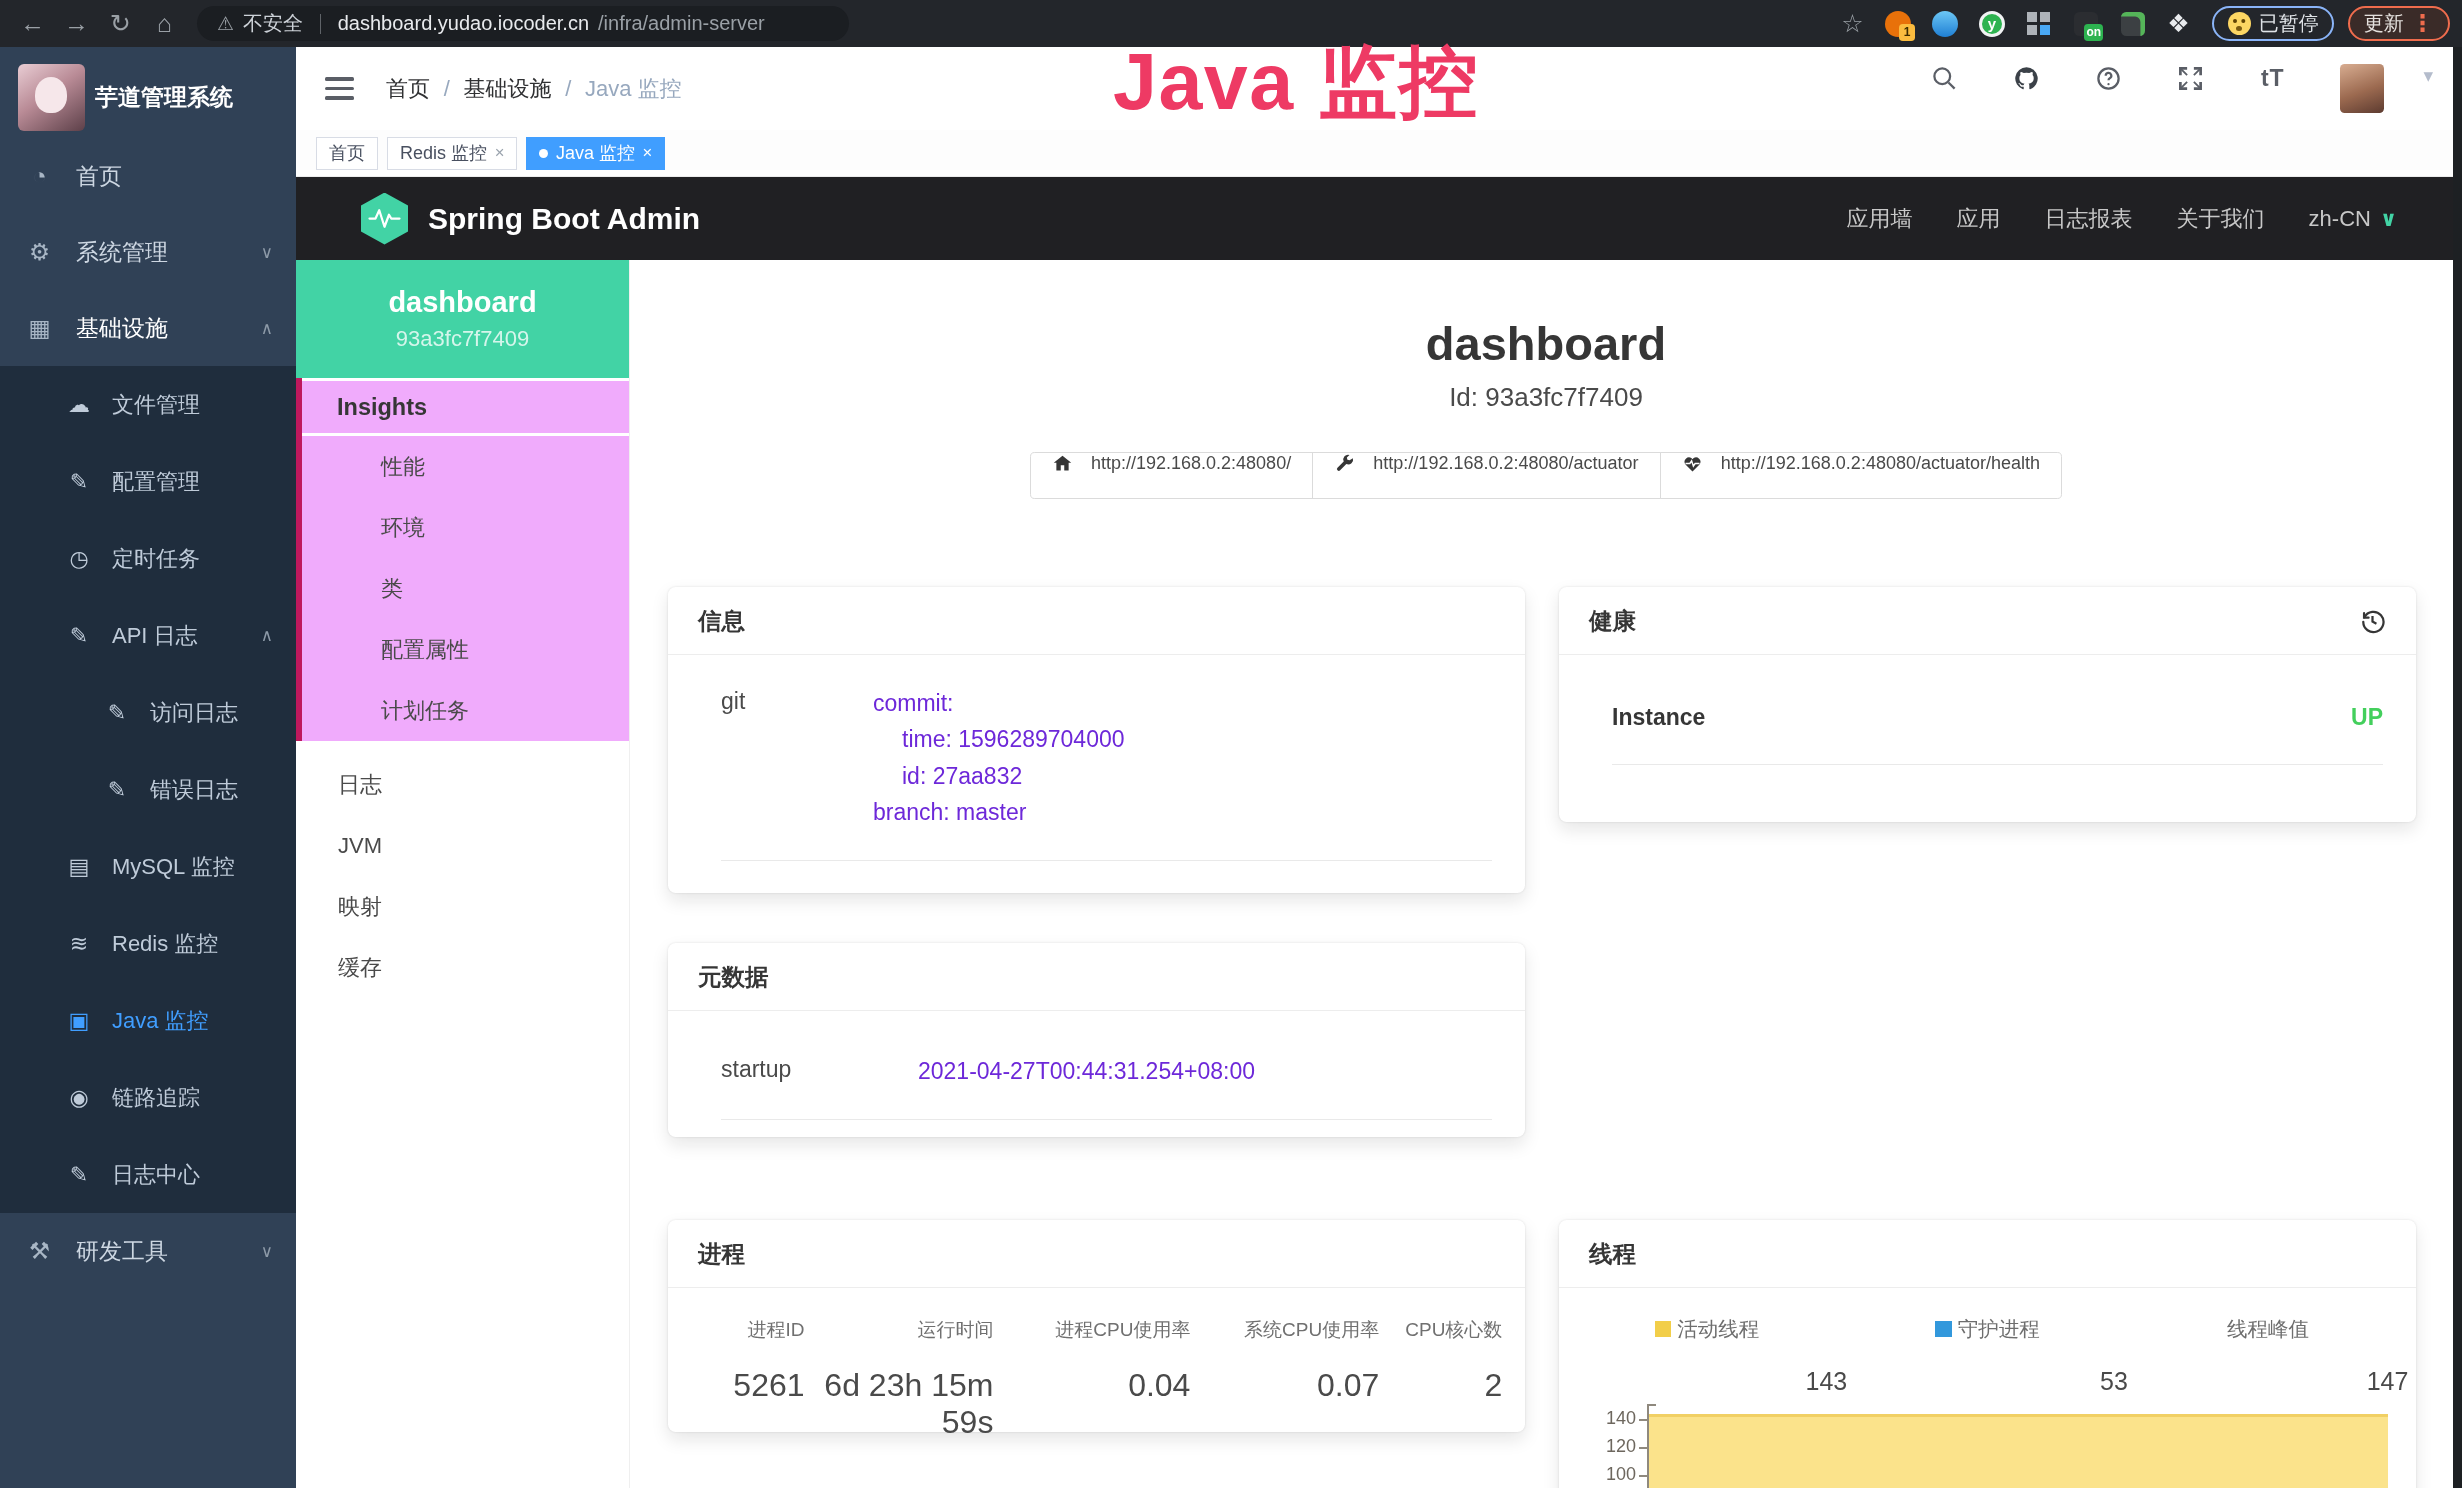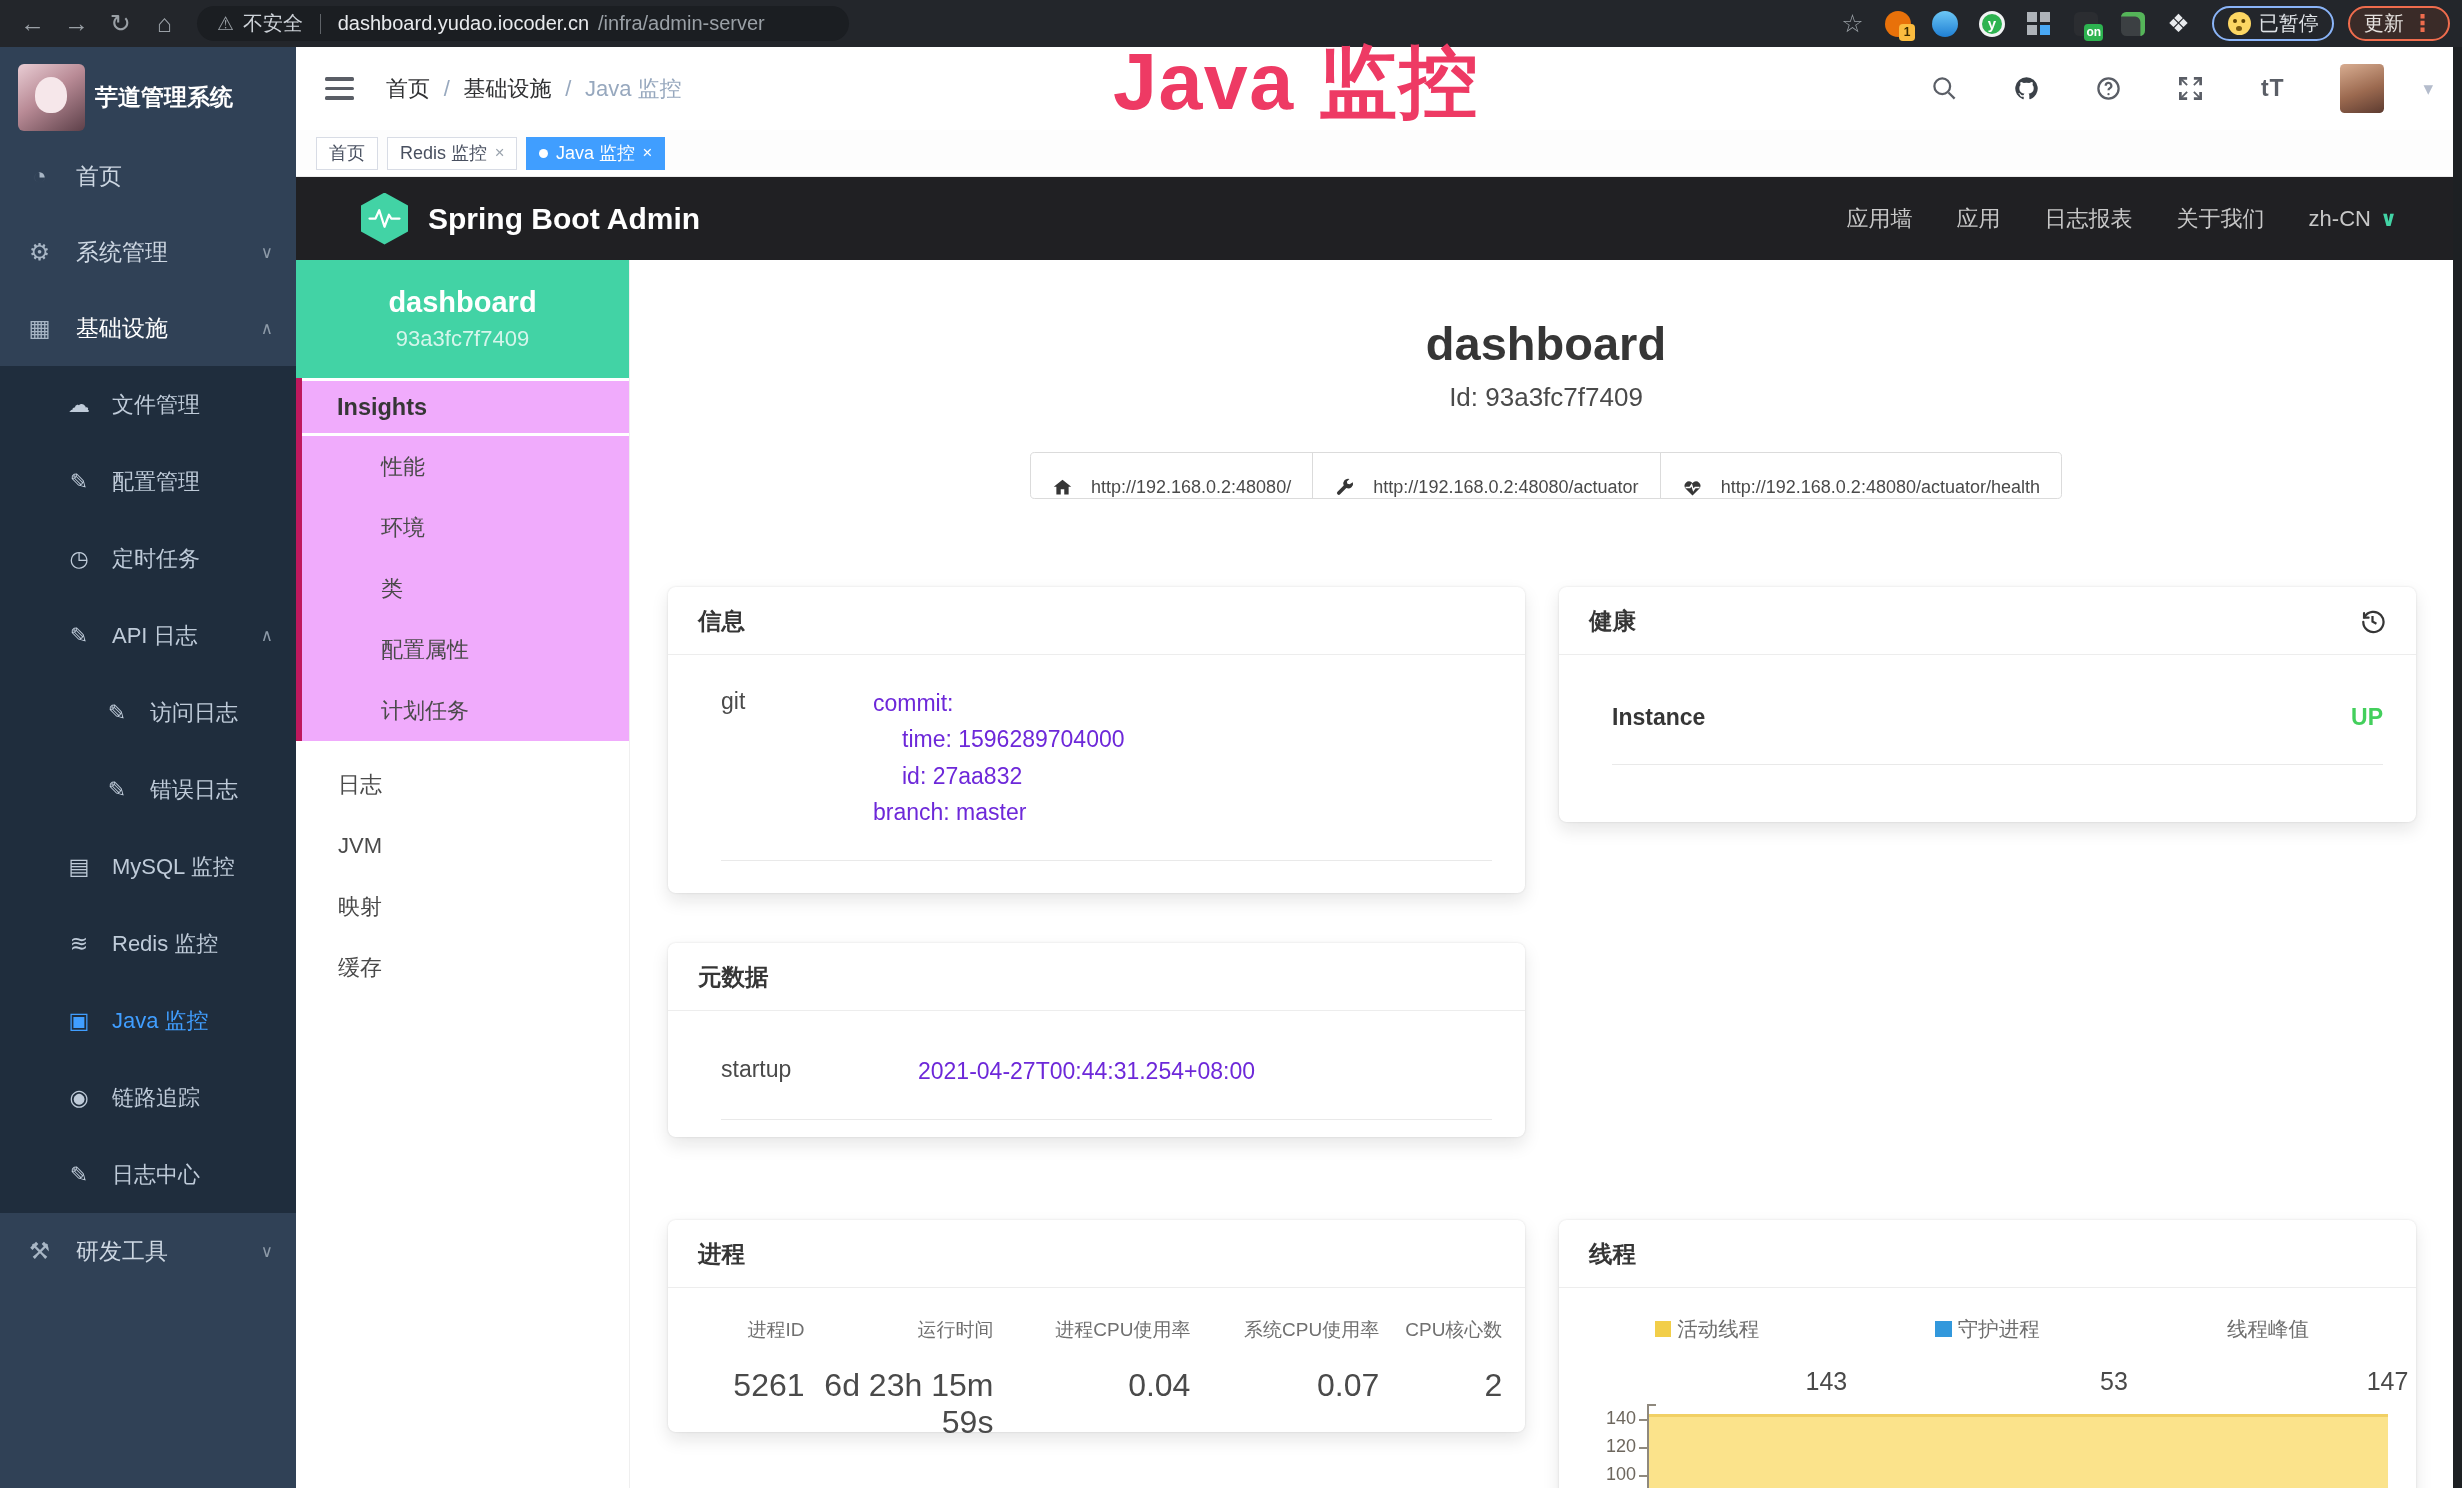--- a/index.html
+++ b/index.html
@@ -52,21 +52,21 @@
   .s-item .m-chev{margin-right:23px}
 
   
   .main{position:absolute;left:296px;top:47px;right:0;bottom:0;background:#fff}
   .app-header{height:83px;background:#fff;display:flex;align-items:center;padding:0 29px}
   .burger{width:29px;height:23px;display:flex;flex-direction:column;justify-content:space-between;cursor:pointer}
   .burger i{display:block;height:3.8px;background:#5a5e66;border-radius:1.5px}
   .crumbs{margin-left:32px;display:flex;align-items:center;gap:13.7px;font-size:22px;color:#303133}
   .crumb-sep{color:#97a8be}
   .crumb.current{color:#97a8be}
-  .hdr-icons{margin-left:auto;display:flex;align-items:center;gap:53px}
+  .hdr-icons{margin-left:auto;display:flex;gap:53px}
   .hicon{width:29px;height:29px;display:flex;align-items:center;justify-content:center;cursor:pointer}
   .hicon svg{width:27px;height:27px}
   .tT{font-size:23px;color:#5a5e66;font-weight:700;letter-spacing:0.8px}
   .avatar{width:44px;height:49px;border-radius:4.6px;background:linear-gradient(160deg,#d8ad91 0%,#9c6a50 55%,#5d3b30 100%);cursor:pointer}
   .hdr-caret{font-size:19px;color:#b4bccc;margin-left:-13.7px;cursor:pointer}
 
   .tag-bar{height:47px;background:#fdfdfd;border-bottom:0.8px solid #ececec;display:flex;align-items:center;padding:0 20px;gap:9px}
   .tag{height:33px;border:0.8px solid #d8dce5;background:#fff;color:#495060;font-size:18px;display:flex;align-items:center;padding:0 12px;gap:7.6px;cursor:pointer}
   .tag .x{font-size:16.7px;color:#9aa3ad}
   .tag.active{background:#409EFF;border-color:#409EFF;color:#fff}
@@ -93,21 +93,21 @@
   .grp-label{height:58px;display:flex;align-items:center;padding-left:35px;font-size:23.5px;font-weight:700;color:#363636;border-top:3.8px solid #fff;border-bottom:3.8px solid #fff}
   .g-item{height:61px;display:flex;align-items:center;padding-left:79px;font-size:22px;color:#4a4a4a;cursor:pointer}
   .g-item.active{background:#42d3a5;color:#fff;border-bottom:3.8px solid #fff}
   .r-items{padding-top:13.7px}
   .r-item{height:61px;display:flex;align-items:center;padding-left:42px;font-size:22px;color:#4a4a4a;cursor:pointer}
 
   .sba-content{flex:1;position:relative;overflow:hidden;background:#fff}
   .pg-title{margin-top:56px;text-align:center;font-size:47px;font-weight:700;color:#363636}
   .pg-id{margin-top:10.6px;text-align:center;font-size:26px;color:#4a4a4a}
   .lnk-row{display:flex;justify-content:center;margin-top:39px}
-  .lnk{height:47px;display:flex;align-items:flex-end;gap:18px;padding:0 21px;border:0.8px solid #dbdbdb;background:#fff;font-size:18px;color:#4a4a4a;cursor:pointer}
+  .lnk{height:47px;display:flex;align-items:flex-start;gap:18px;padding:0 21px;border:0.8px solid #dbdbdb;background:#fff;font-size:18px;color:#4a4a4a;cursor:pointer}
   .lnk+.lnk{margin-left:-0.8px}
   .lnk:first-child{border-radius:4.6px 0 0 4.6px}
   .lnk:last-child{border-radius:0 4.6px 4.6px 0}
   .lnk svg{width:21px;height:21px}
 
   .col{position:absolute;top:327px;width:857px}
   .col.left{left:38px}
   .col.right{left:929px}
   .card{background:#fff;border-radius:7.6px;box-shadow:0 7.6px 16.7px rgba(15,15,15,.10),0 0 2.3px rgba(15,15,15,.12);position:relative}
   .c-h{height:68px;border-bottom:1.5px solid #ededed;display:flex;align-items:center;padding:0 30px;font-size:23.5px;font-weight:700;color:#363636}

